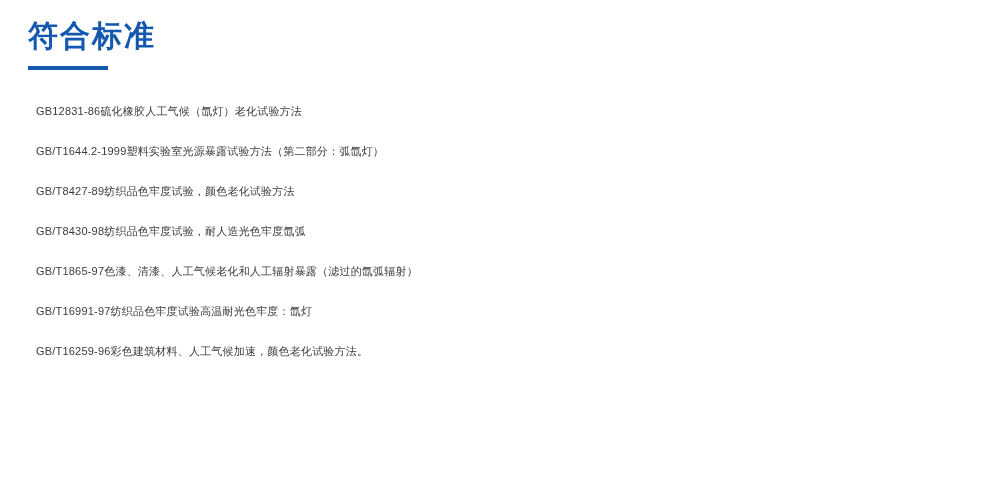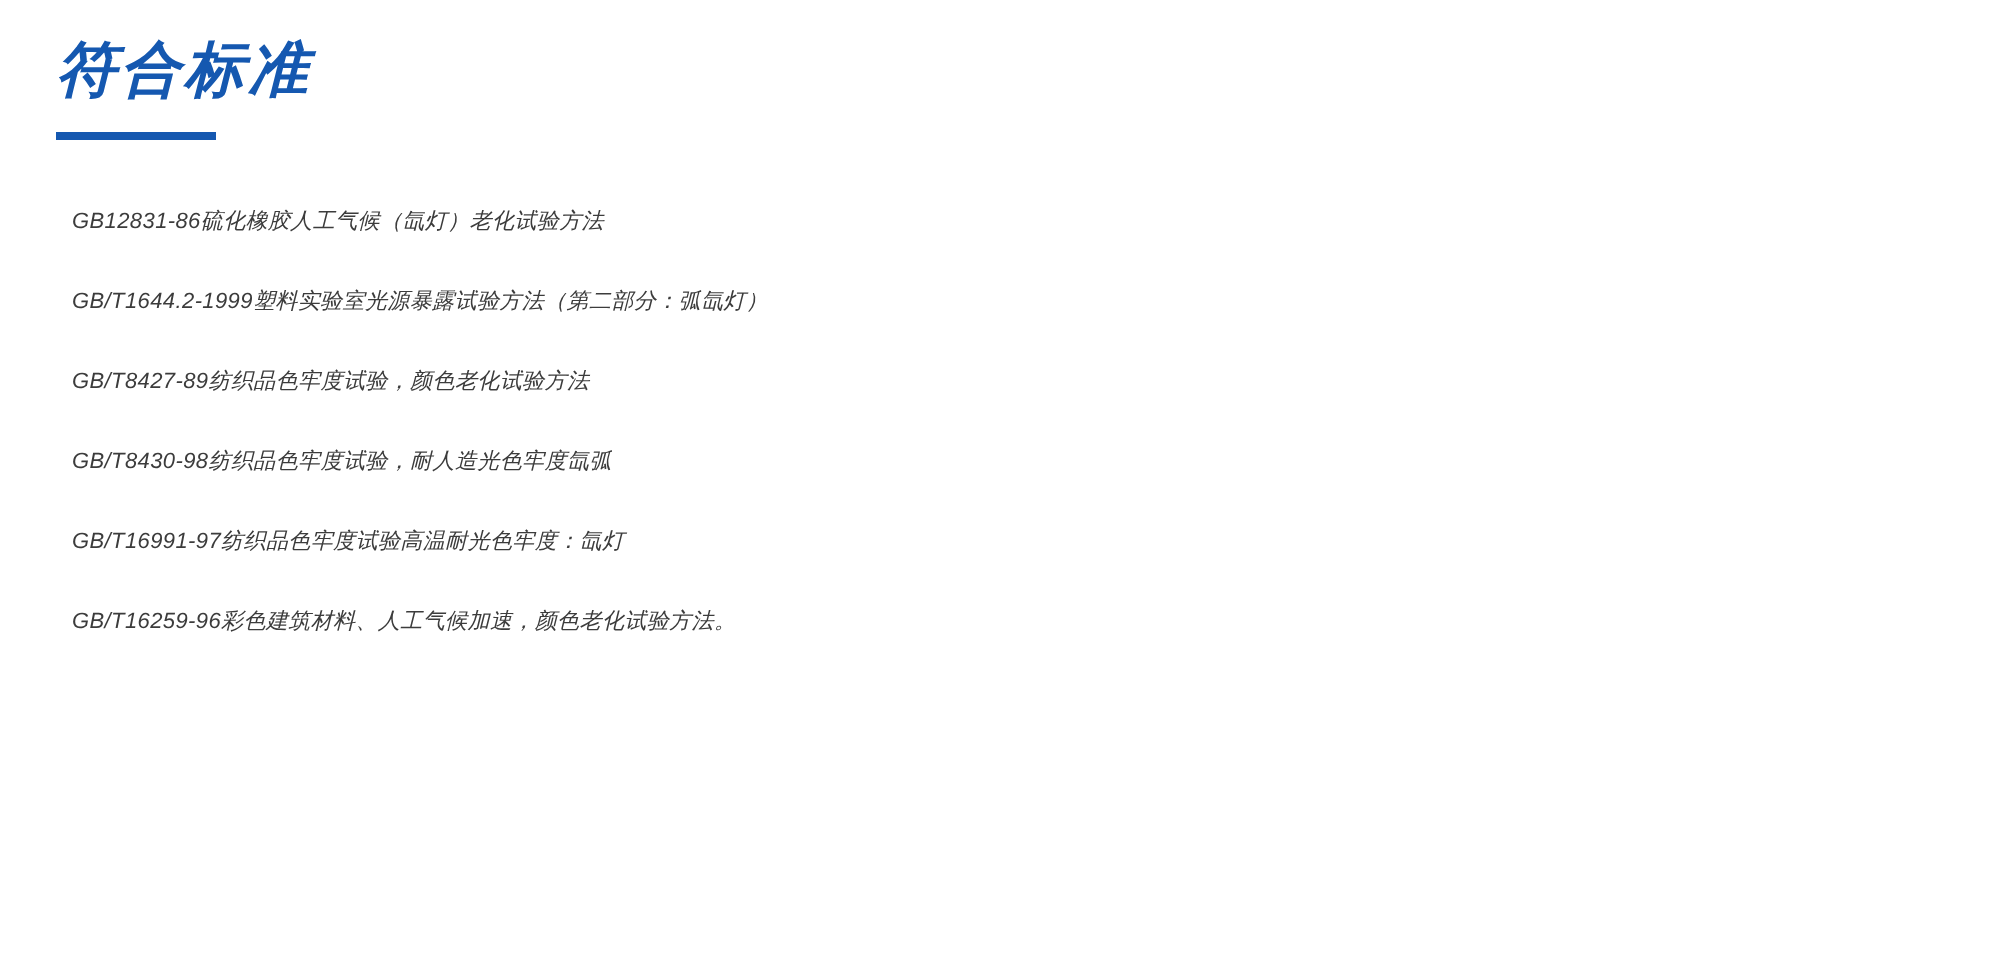--- a/index.html
+++ b/index.html
@@ -11,21 +11,20 @@
     height: 489px;
     background: #ffffff;
     font-family: "Liberation Sans", "DejaVu Sans", sans-serif;
     overflow: hidden;
   }
   .page {
     position: relative;
     width: 1000px;
     height: 489px;
     box-sizing: border-box;
-    font-style: italic;
   }
   .title-block {
     position: absolute;
     left: 28px;
     top: 18px;
   }
   .page-title {
     font-size: 30px;
     font-weight: bold;
     color: #1558b0;
@@ -69,18 +68,19 @@
   <div class="title-block">
     <h1 class="page-title">符合标准</h1>
     <div class="title-rule"></div>
   </div>
 
   <ul class="std-list">
     <li class="std-item">GB12831-86硫化橡胶人工气候（氙灯）老化试验方法</li>
     <li class="std-item">GB/T1644.2-1999塑料实验室光源暴露试验方法（第二部分：弧氙灯）</li>
     <li class="std-item">GB/T8427-89纺织品色牢度试验，颜色老化试验方法</li>
     <li class="std-item">GB/T8430-98纺织品色牢度试验，耐人造光色牢度氙弧</li>
+    <li class="std-item">GB/T1865-97色漆、清漆、人工气候老化和人工辐射暴露（滤过的氙弧辐射）</li>
     <li class="std-item">GB/T16991-97纺织品色牢度试验高温耐光色牢度：氙灯</li>
     <li class="std-item">GB/T16259-96彩色建筑材料、人工气候加速，颜色老化试验方法。</li>
 
   </ul>
 
 </div>
 
 </body></html>

